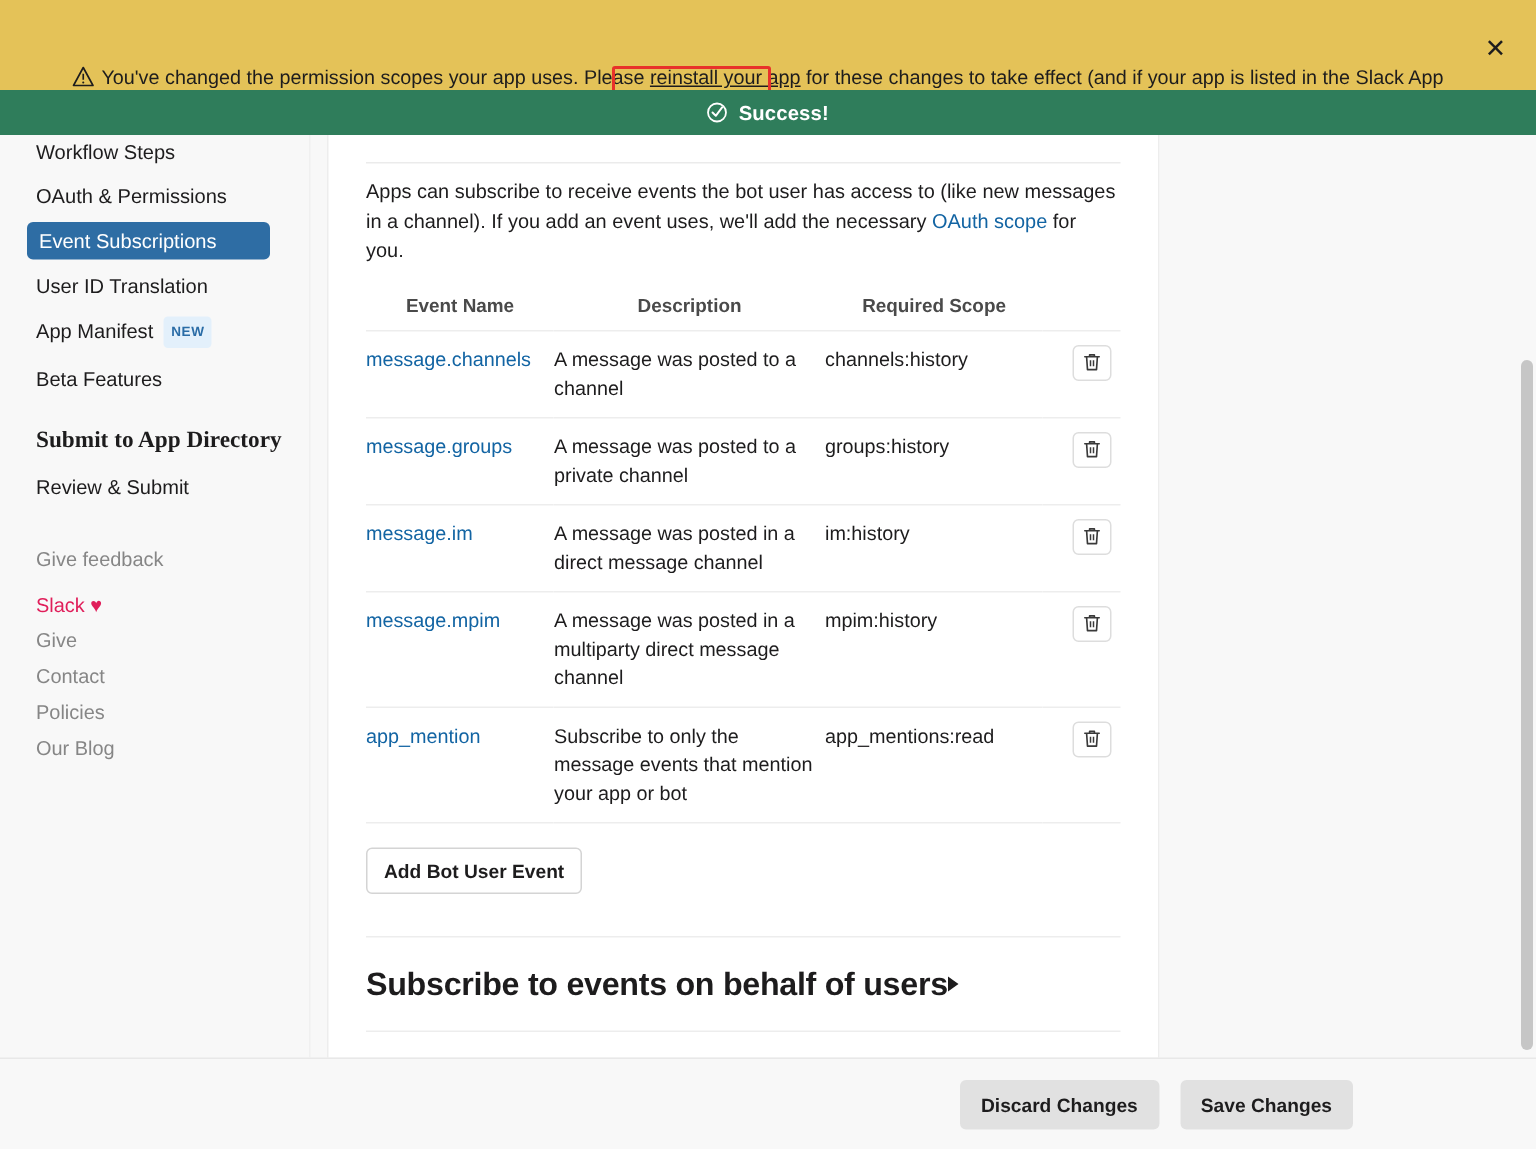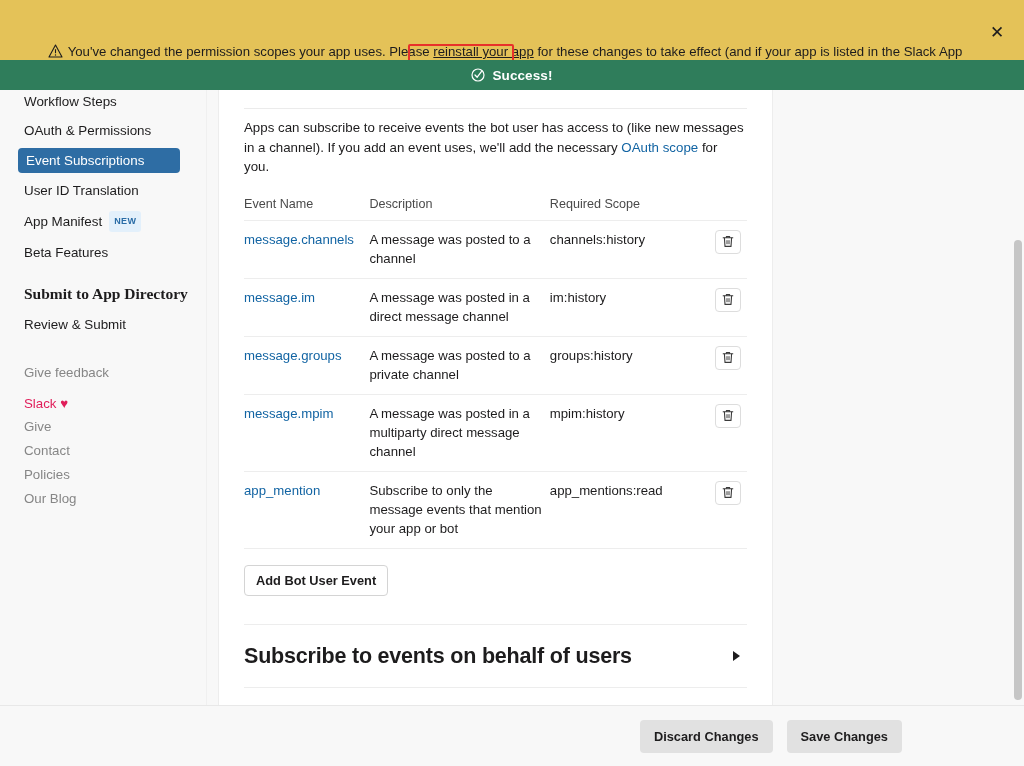--- a/index.html
+++ b/index.html
@@ -232,23 +232,23 @@
     text-align: right;
   }
 
   
   table.events {
     width: 100%;
     border-collapse: collapse;
     margin-top: 20px;
   }
   table.events th {
-    text-align: left;
+    text-align: center;
     font-size: 12.6px;
-    font-weight: normal;
+    font-weight: bold;
     color: #4a4a4a;
     padding: 0 0 9px 0;
     border-bottom: 1px solid #ededed;
   }
   table.events th.c1 { width: 127px; }
   table.events th.c2 { width: 200px; }
   table.events th.c3 { width: 150px; }
   table.events th.c4 { width: 55px; }
 
   table.events td {
@@ -290,21 +290,20 @@
     padding: 7px 11px;
     cursor: pointer;
     font-family: "Liberation Sans", sans-serif;
   }
 
   .collapsed-section {
     border-top: 1px solid #ededed;
     padding: 19px 0 18px 0;
     display: flex;
     align-items: center;
-    justify-content: space-between;
     cursor: pointer;
   }
   .collapsed-section:first-of-type { margin-top: 28px; }
   .collapsed-title {
     font-size: 21.5px;
     font-weight: bold;
     color: #1d1c1d;
     letter-spacing: -.2px;
   }
 
@@ -435,38 +434,38 @@
                 <svg width="12" height="13" viewBox="0 0 12 13" aria-hidden="true">
                   <path d="M1.2 2.8 H10.8" stroke="#3a3a3a" stroke-width="1.1" stroke-linecap="round"></path>
                   <path d="M4.4 2.8 V1.6 H7.6 V2.8" fill="none" stroke="#3a3a3a" stroke-width="1.1" stroke-linejoin="round"></path>
                   <path d="M2.4 2.8 L3 11.4 H9 L9.6 2.8" fill="none" stroke="#3a3a3a" stroke-width="1.1" stroke-linejoin="round"></path>
                   <path d="M5 5.2 V9.2 M7 5.2 V9.2" stroke="#3a3a3a" stroke-width="1"></path>
                 </svg>
               </span>
             </td>
           </tr>
           <tr>
-            <td class="evt-name"><a>message.im</a></td>
-            <td class="evt-desc">A message was posted in a direct message channel</td>
-            <td class="evt-scope">im:history</td>
+            <td class="evt-name"><a>message.groups</a></td>
+            <td class="evt-desc">A message was posted to a private channel</td>
+            <td class="evt-scope">groups:history</td>
             <td class="evt-del">
               <span class="trash-btn">
                 <svg width="12" height="13" viewBox="0 0 12 13" aria-hidden="true">
                   <path d="M1.2 2.8 H10.8" stroke="#3a3a3a" stroke-width="1.1" stroke-linecap="round"></path>
                   <path d="M4.4 2.8 V1.6 H7.6 V2.8" fill="none" stroke="#3a3a3a" stroke-width="1.1" stroke-linejoin="round"></path>
                   <path d="M2.4 2.8 L3 11.4 H9 L9.6 2.8" fill="none" stroke="#3a3a3a" stroke-width="1.1" stroke-linejoin="round"></path>
                   <path d="M5 5.2 V9.2 M7 5.2 V9.2" stroke="#3a3a3a" stroke-width="1"></path>
                 </svg>
               </span>
             </td>
           </tr>
           <tr>
-            <td class="evt-name"><a>message.groups</a></td>
-            <td class="evt-desc">A message was posted to a private channel</td>
-            <td class="evt-scope">groups:history</td>
+            <td class="evt-name"><a>message.im</a></td>
+            <td class="evt-desc">A message was posted in a direct message channel</td>
+            <td class="evt-scope">im:history</td>
             <td class="evt-del">
               <span class="trash-btn">
                 <svg width="12" height="13" viewBox="0 0 12 13" aria-hidden="true">
                   <path d="M1.2 2.8 H10.8" stroke="#3a3a3a" stroke-width="1.1" stroke-linecap="round"></path>
                   <path d="M4.4 2.8 V1.6 H7.6 V2.8" fill="none" stroke="#3a3a3a" stroke-width="1.1" stroke-linejoin="round"></path>
                   <path d="M2.4 2.8 L3 11.4 H9 L9.6 2.8" fill="none" stroke="#3a3a3a" stroke-width="1.1" stroke-linejoin="round"></path>
                   <path d="M5 5.2 V9.2 M7 5.2 V9.2" stroke="#3a3a3a" stroke-width="1"></path>
                 </svg>
               </span>
             </td>

